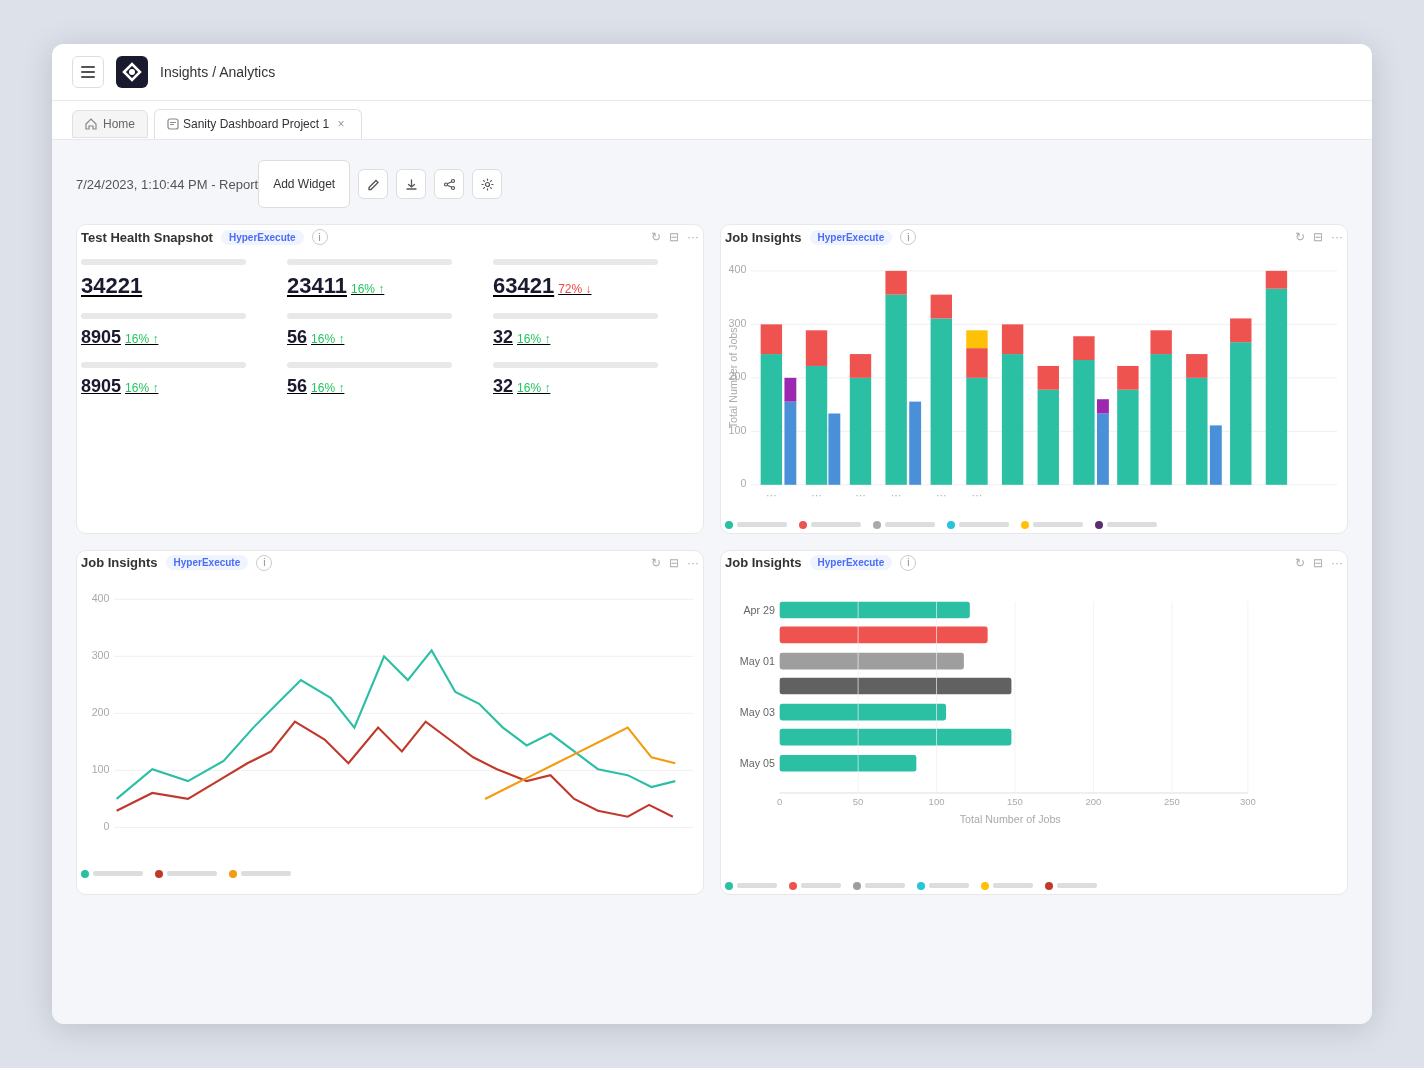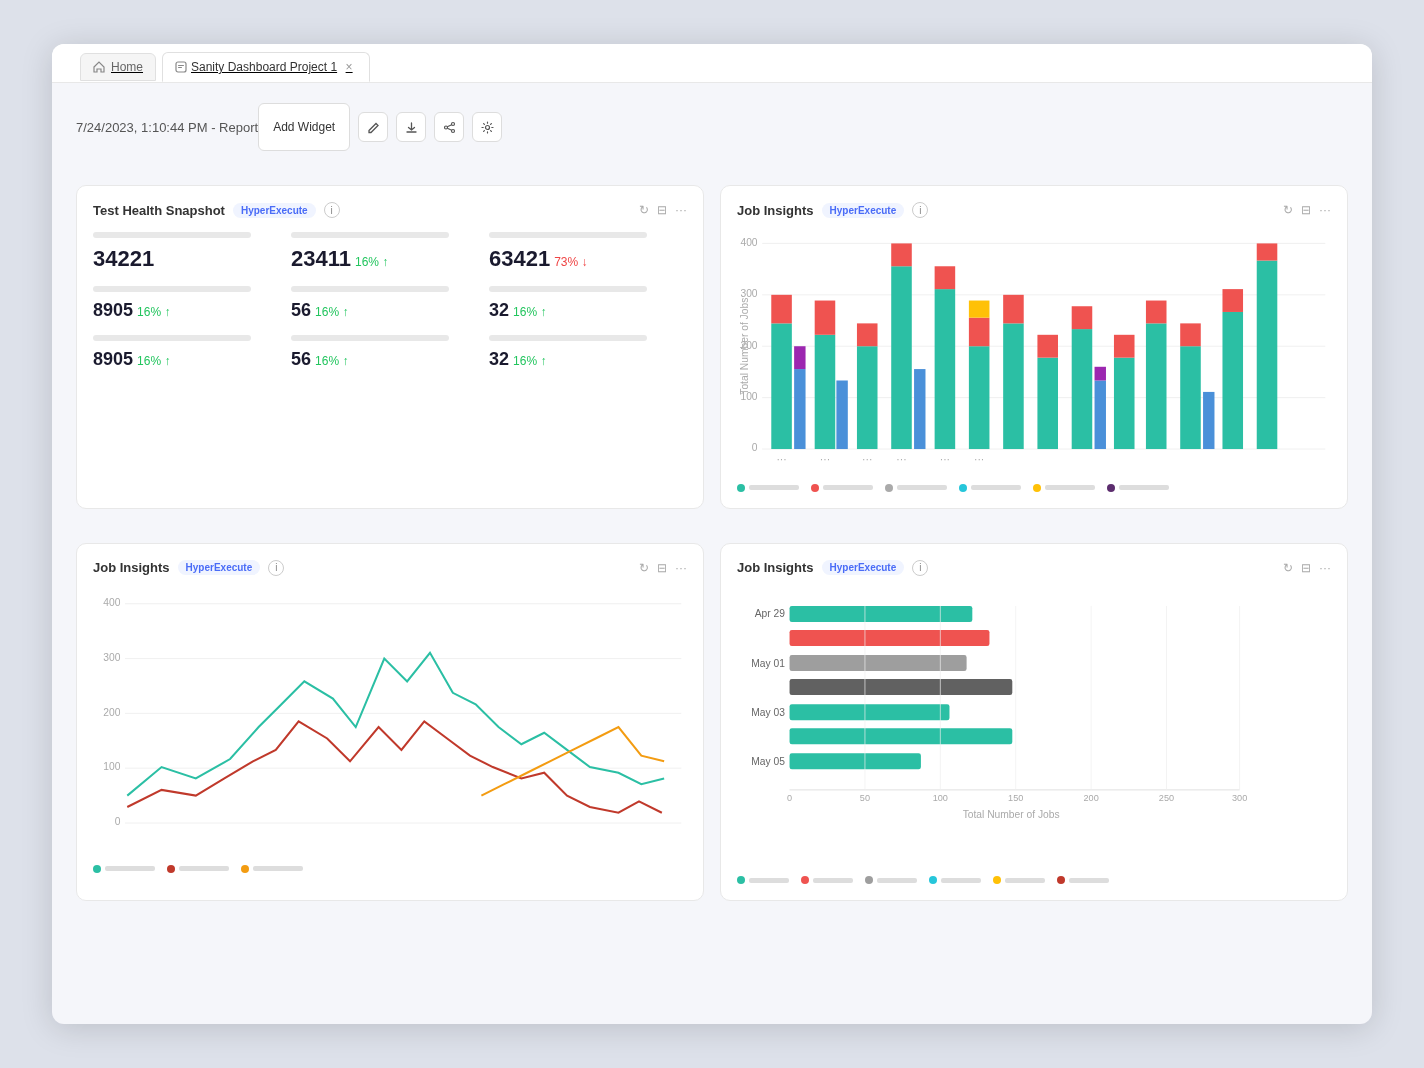--- a/index.html
+++ b/index.html
@@ -44,26 +44,25 @@
       flex-shrink: 0;
     }
     .app-title {
       font-size: 14px;
       color: #333;
       font-weight: 500;
     }
     
     .tab-bar {
       background: white;
-      padding: 8px 28px 0;
+      padding: 8px 20px 0;
       display: flex;
       align-items: center;
       gap: 6px;
       border-bottom: 1px solid #e8e8e8;
-      text-decoration: underline;
     }
     .tab-home {
       display: flex; align-items: center; gap: 6px;
       padding: 6px 12px;
       border: 1px solid #e0e0e0;
       border-radius: 6px 6px 0 0;
       background: #f5f5f5;
       font-size: 12px;
       color: #666;
       cursor: pointer;
@@ -130,23 +129,22 @@
     
     .widgets-grid {
       display: grid;
       grid-template-columns: 1fr 1fr;
       gap: 16px;
     }
     .widget-card {
       background: white;
       border-radius: 10px;
       border: 1px solid #e8e8e8;
-      padding: 16px;
+      padding: 4px;
       overflow: hidden;
-      margin-top: 18px;
     }
     .widget-header {
       display: flex;
       align-items: center;
       justify-content: space-between;
       margin-bottom: 14px;
     }
     .widget-header-left {
       display: flex;
       align-items: center;
@@ -181,20 +179,21 @@
     }
     .widget-icon-btn {
       font-size: 12px;
       color: #aaa;
       cursor: pointer;
     }
     
     .stats-grid {
       display: grid;
       grid-template-columns: 1fr 1fr 1fr;
+      text-decoration: underline;
     }
     .stat-item {
       display: flex;
       flex-direction: column;
       gap: 4px;
     }
     .stat-label-bar {
       height: 6px;
       background: #e8e8e8;
       border-radius: 3px;
@@ -250,20 +249,36 @@
     .chart-x-label {
       font-size: 9px;
       fill: #aaa;
     }
   </style>
 </head>
 <body>
 
 <div class="app-window">
 
+  <div class="top-bar">
+    <button class="menu-btn">
+      <svg width="14" height="12" viewBox="0 0 14 12">
+        <rect y="0" width="14" height="2" rx="1" fill="#555"></rect>
+        <rect y="5" width="14" height="2" rx="1" fill="#555"></rect>
+        <rect y="10" width="14" height="2" rx="1" fill="#555"></rect>
+      </svg>
+    </button>
+
+    <svg class="logo-icon" viewBox="0 0 32 32">
+      <rect width="32" height="32" rx="6" fill="#1a1a2e"></rect>
+      <path d="M8 16 L16 8 L24 16 L16 24 Z" fill="none" stroke="white" stroke-width="2.5"></path>
+      <circle cx="16" cy="16" r="3" fill="white"></circle>
+    </svg>
+    <span class="app-title">Insights / Analytics</span>
+  </div>
 
   <div class="tab-bar">
     <div class="tab-home">
       <svg width="12" height="12" viewBox="0 0 12 12">
         <path d="M1 6L6 1L11 6V11H8V8H4V11H1Z" fill="none" stroke="#888" stroke-width="1.2"></path>
       </svg>
       <span>Home</span>
     </div>
     <div class="tab-active">
       <svg width="12" height="12" viewBox="0 0 12 12">
@@ -330,21 +345,21 @@
           <div class="stat-item">
             <div class="stat-label-bar"></div>
             <div class="stat-value">34221</div>
           </div>
           <div class="stat-item">
             <div class="stat-label-bar"></div>
             <div class="stat-value">23411 <span class="stat-change up">16% ↑</span></div>
           </div>
           <div class="stat-item">
             <div class="stat-label-bar"></div>
-            <div class="stat-value">63421 <span class="stat-change down">73% ↓</span></div>
+            <div class="stat-value">63421 <span class="stat-change down">72% ↓</span></div>
           </div>
         </div>
 
         <div style="height:14px"></div>
 
         <div class="stats-grid">
           <div class="stat-item">
             <div class="stat-label-bar"></div>
             <div class="stat-value" style="font-size:18px">8905 <span class="stat-change up">16% ↑</span></div>
           </div>

